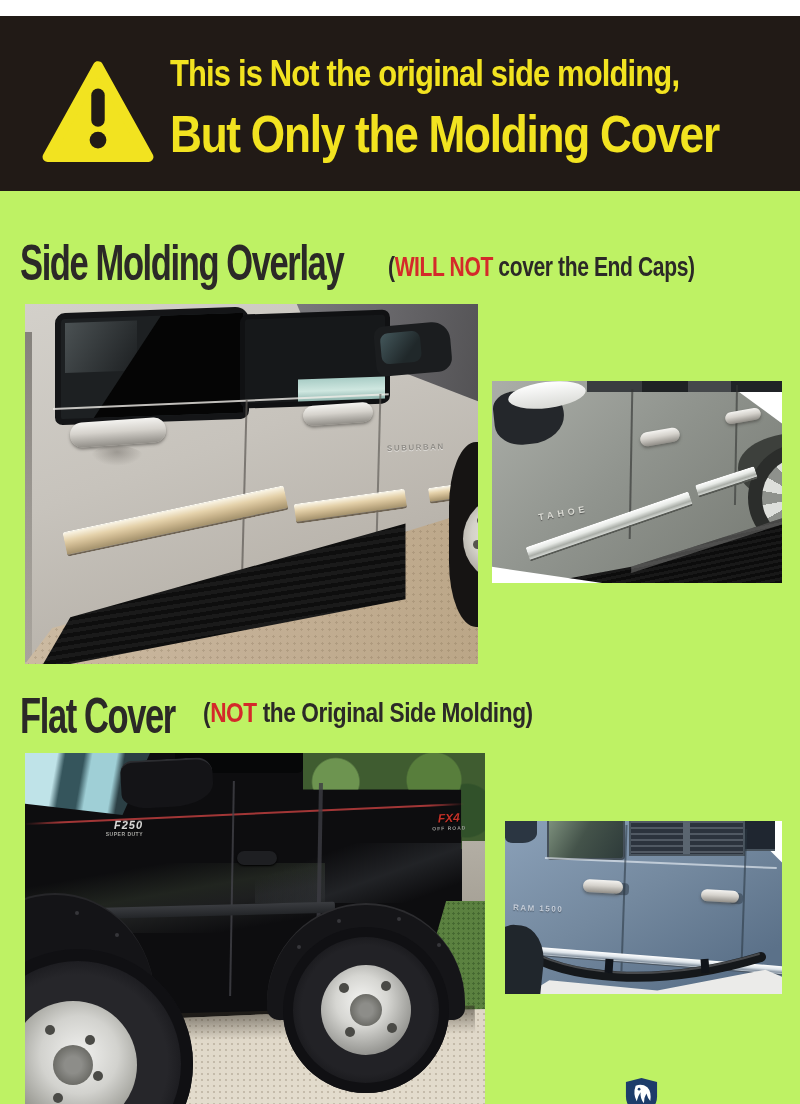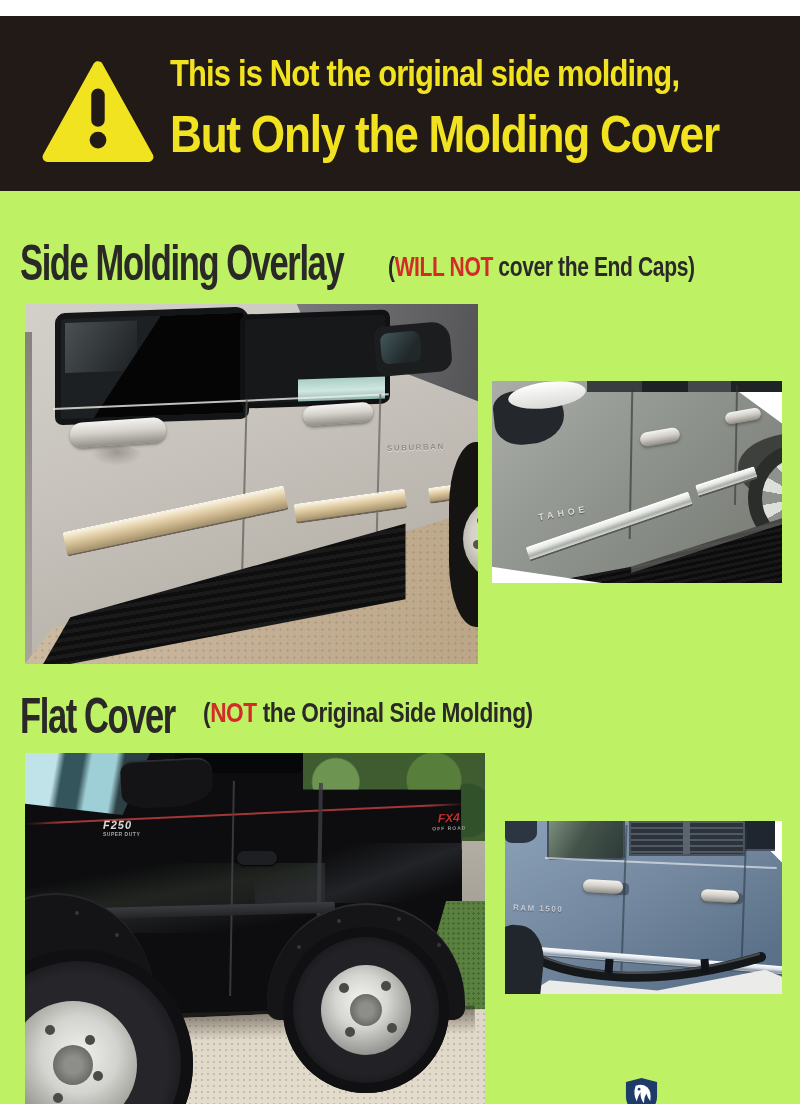--- a/index.html
+++ b/index.html
@@ -144,21 +144,21 @@
         background:linear-gradient(180deg,rgba(45,40,32,.55),rgba(45,40,32,0)); transform:rotate(-1.5deg); }
   .p3-reflect1 { left:0px; top:110px; width:300px; height:70px;
         background:linear-gradient(170deg,transparent 20%,rgba(110,130,96,.20) 45%,rgba(150,160,150,.12) 60%,transparent 85%); }
   .p3-reflect2 { left:230px; top:90px; width:230px; height:60px;
         background:linear-gradient(160deg,transparent 25%,rgba(140,150,160,.16) 55%,transparent 80%); }
   .p3-stripe { left:0; top:70px; width:440px; height:2px;
         background:linear-gradient(90deg,rgba(162,54,54,0),#a23636 8% 92%,rgba(162,54,54,0)); transform:rotate(-2.6deg); transform-origin:0 0; }
   .p3-mirror { left:96px; top:6px; width:92px; height:46px; background:#141417;
         border-radius:12px 16px 45% 30%; border-top:2px solid #2c2d31; transform:rotate(-3deg); }
   .p3-winsliver { left:150px; top:0; width:128px; height:20px; background:#060708; border-radius:0 0 6px 6px; }
-  .p3-badge { left:78px; top:66px; width:40px; text-align:left; }
+  .p3-badge { left:78px; top:66px; width:40px; text-align:right; }
   .p3-badge .main { position:static; display:block; font-size:11px; font-weight:bold; font-style:italic;
         color:#d8d8d6; text-shadow:0 1px 1px #000, 0 -1px 0 rgba(255,255,255,.25); letter-spacing:1px; }
   .p3-badge .sub { position:static; display:block; font-size:5px; font-weight:bold; color:#a8a8a4; letter-spacing:.5px; }
   .p3-fx4 { left:402px; top:58px; width:44px; text-align:center; transform:rotate(-2deg); }
   .p3-fx4 .main { position:static; display:block; font-size:12px; font-weight:900; font-style:italic;
         color:#c23128; text-shadow:0 1px 1px #000; letter-spacing:0; }
   .p3-fx4 .sub { position:static; display:block; font-size:5px; font-weight:bold; color:#9b9b97; letter-spacing:1px; }
   .p3-handle { left:212px; top:98px; width:40px; height:14px; background:#1e1f22; border-radius:7px; box-shadow:0 1px 2px #000; }
   .p3-gap1 { left:206px; top:28px; width:2px; height:215px; background:rgba(70,70,76,.75); transform:rotate(1deg); }
   .p3-gap2 { left:292px; top:30px; width:4px; height:225px; background:rgba(60,60,66,.8); transform:rotate(1deg); }

